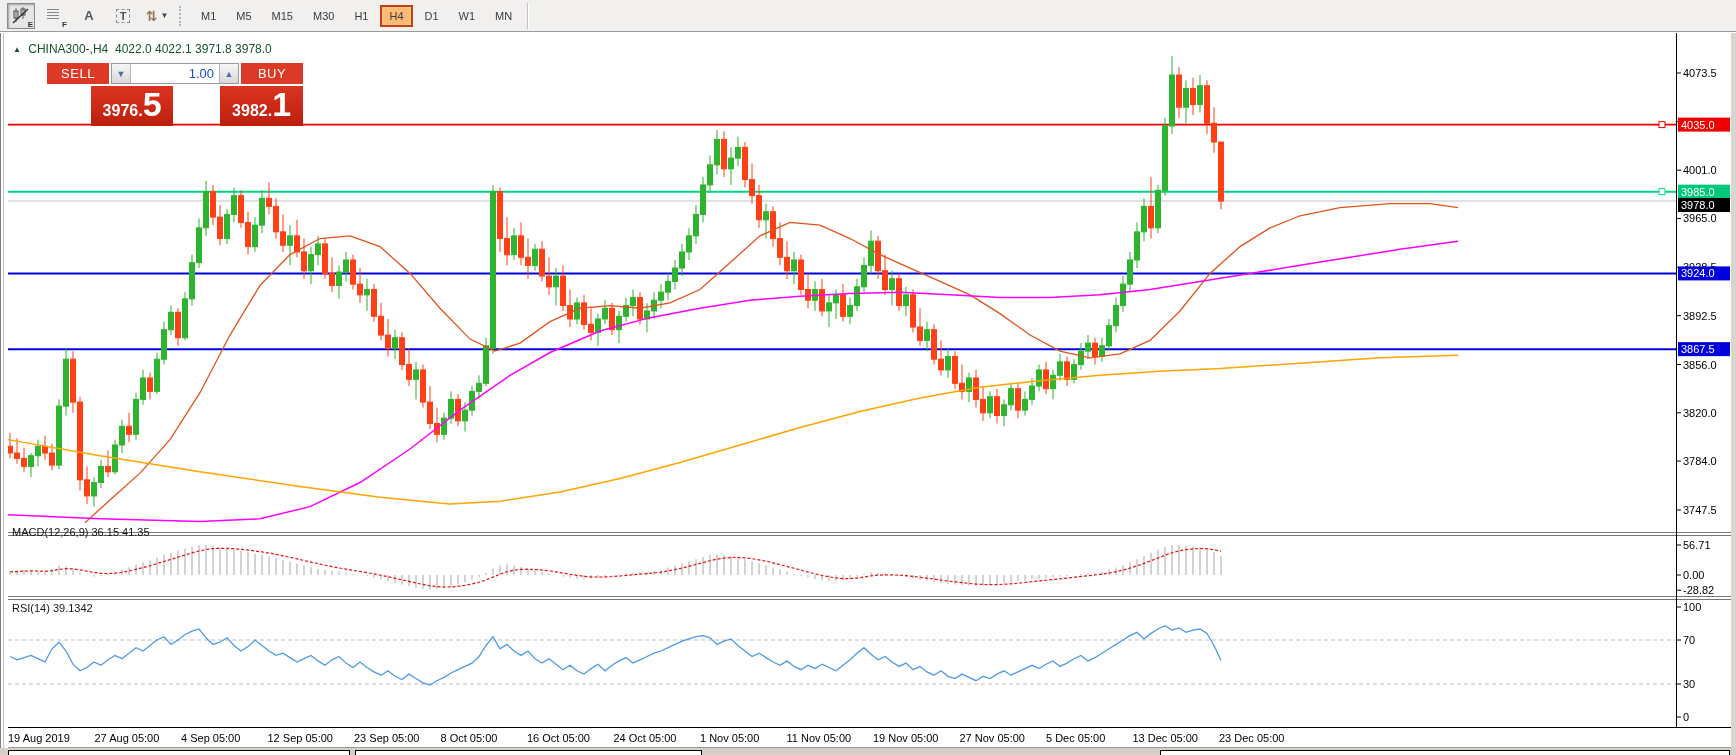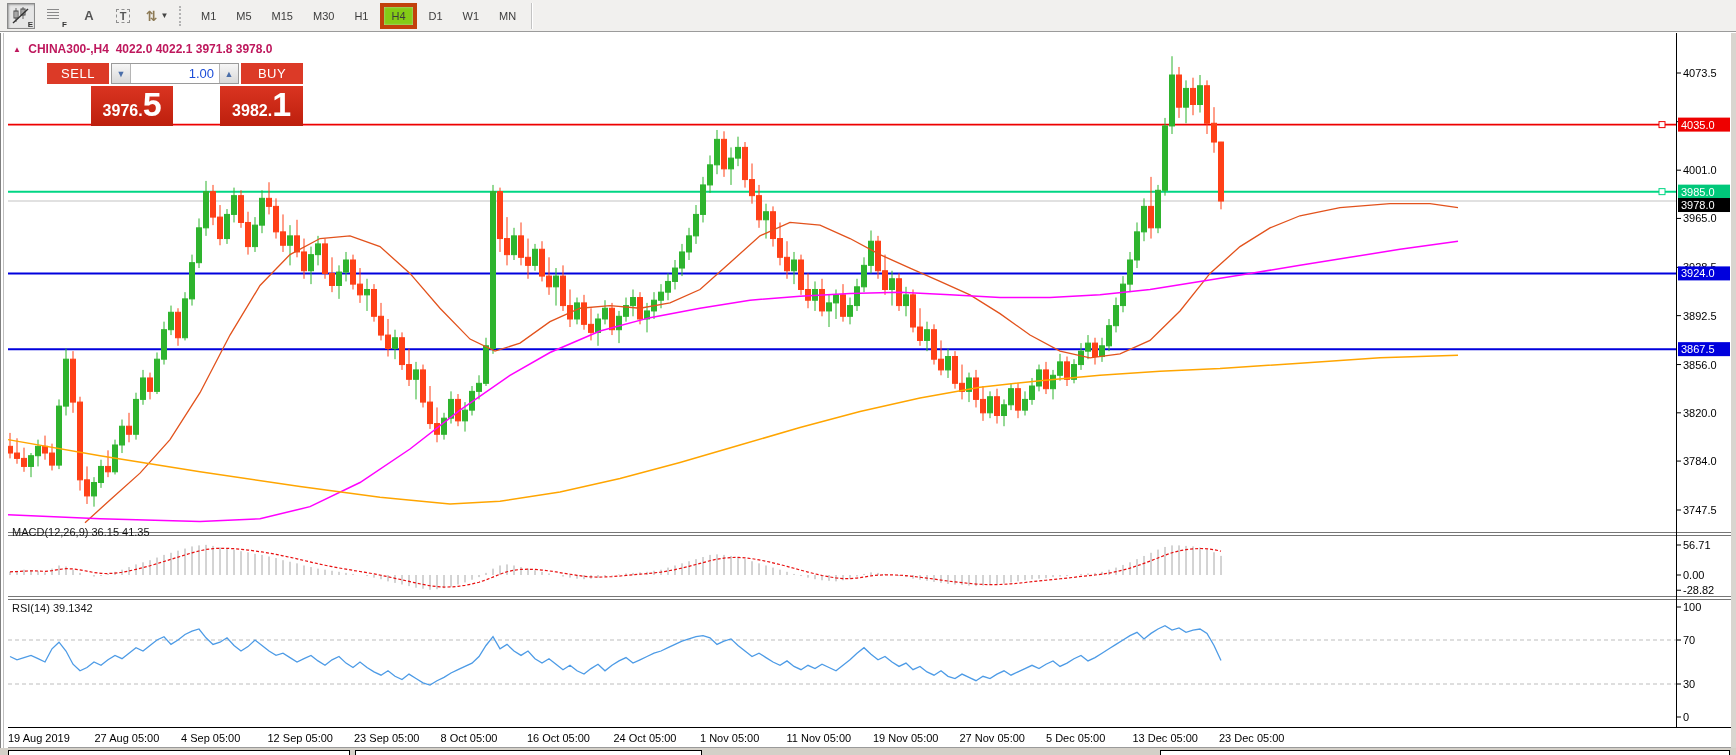--- a/index.html
+++ b/index.html
@@ -13,27 +13,27 @@
   .tb-btn.pressed{border:1px solid #8a8a8a;background:#e6e6e6;box-shadow:inset 1px 1px 2px rgba(0,0,0,.3);}
   .tb-letter{font-size:13px;font-weight:bold;color:#555;}
   .tb-sub{position:absolute;right:1px;bottom:-1px;font-size:8px;font-weight:bold;color:#333;}
   .tb-dashedbox{border:1px dashed #8f8f8f;padding:0 3px;font-size:11px;font-weight:bold;color:#555;}
   .updown{font-size:14px;color:#8d7a55;font-weight:bold;}
   .caret{font-size:8px;color:#444;margin-left:3px;}
   .gripper{width:3px;height:20px;border-left:2px dotted #b3b3b3;margin:0 7px 0 5px;}
   .sep{width:1px;height:26px;background:#c3c3c3;border-right:1px solid #fff;margin:0 5px;}
   .tf{font-size:11px;color:#3c3c3c;padding:3px 7px;margin:16px 2px;border:1px solid transparent;background:transparent;
       font-family:inherit;}
-  .tf.active{border:4px solid #c2410c;background:#84cc16;box-shadow:inset 0 0 2px #cfd8e6;}
+  .tf.active{border:2px solid #c2410c;background:#fdba74;box-shadow:inset 0 0 2px #cfd8e6;}
   
   .left-edge{position:absolute;left:0;top:33px;width:8px;height:722px;
              background:linear-gradient(90deg,#7f7f7f 0,#7f7f7f 1px,#fff 1px,#fff 3px,#c0c0c0 3px,#c0c0c0 4px,#fff 4px);}
   .right-edge{position:absolute;left:1731px;top:33px;width:5px;height:722px;background:#d8d5cf;}
   
-  .chart-header{position:absolute;left:13px;top:42px;font-size:12px;font-weight:700;color:#be185d;white-space:nowrap;}
+  .chart-header{position:absolute;left:13px;top:42px;font-size:12px;font-weight:400;color:#14532d;white-space:nowrap;}
   .chart-header .tri{font-size:8px;vertical-align:1px;margin-right:4px;}
   
   .trade-panel{position:absolute;left:11px;top:63px;width:256px;padding-left:36px;}
   .tp-row1{display:flex;height:21px;}
   .tp-sell,.tp-buy{width:62px;background:#dc3a27;color:#fff;font-size:13px;border:none;font-family:inherit;
                    display:flex;align-items:center;justify-content:center;letter-spacing:.5px;}
   .tp-spinner{flex:1;margin:0 2px;border:1px solid #9a9a9a;background:#fff;display:flex;box-sizing:border-box;}
   .tp-step{width:19px;background:linear-gradient(#f6f6f6,#d9d9d9);border:none;border-right:1px solid #b5b5b5;
            font-size:9px;color:#4a6ea9;display:flex;align-items:center;justify-content:center;font-family:inherit;}
   .tp-step.up{border-right:none;border-left:1px solid #b5b5b5;}

